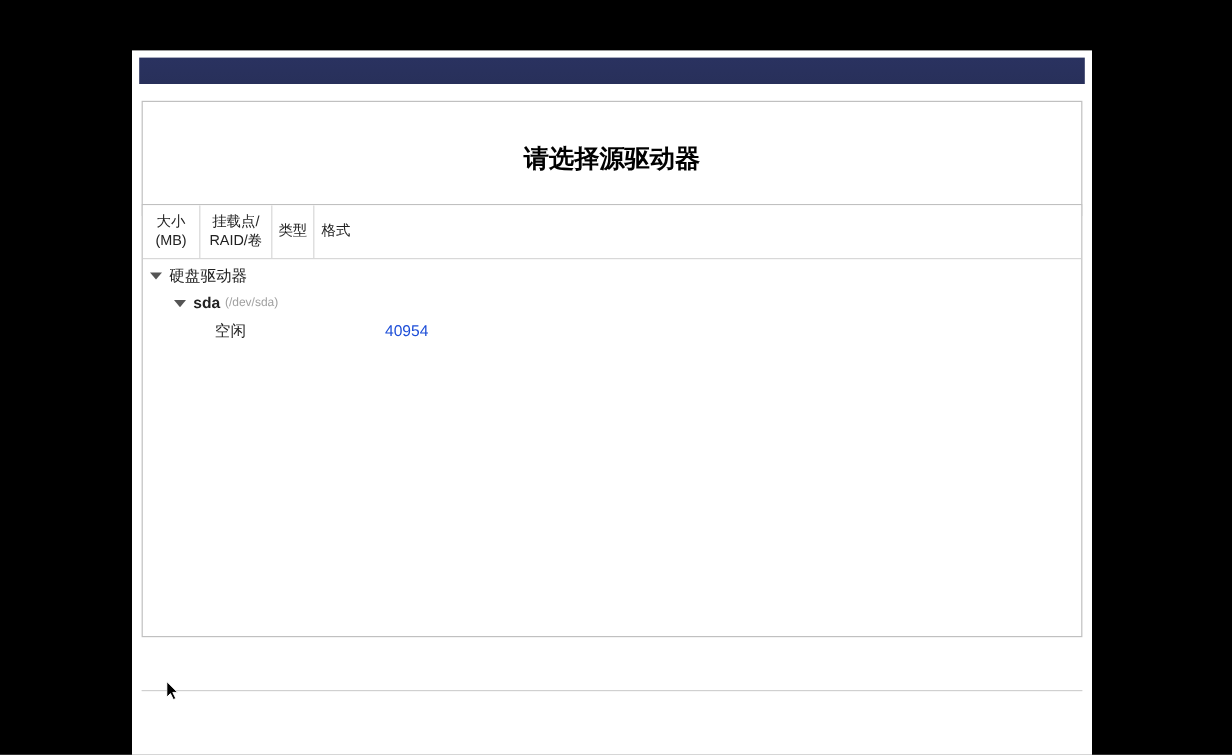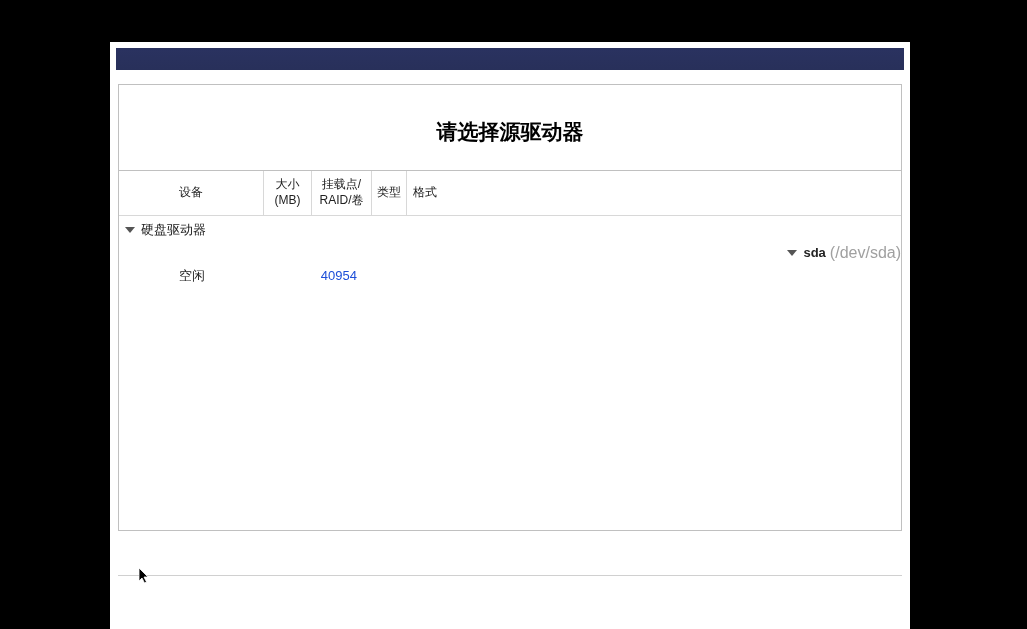--- a/index.html
+++ b/index.html
@@ -85,21 +85,21 @@
       padding-top: 2px;
     }
     .tree-row {
       display: flex;
       align-items: center;
       height: 23px;
       padding-left: 6px;
       font-size: 13px;
       color: #222;
     }
-    .tree-row.level-1 { padding-left: 26px; justify-content: flex-end; }
+    .tree-row.level-1 { padding-left: 26px; }
     .tree-row.level-2 { padding-left: 60px; }
     .expand-icon {
       width: 10px;
       height: 10px;
       display: inline-flex;
       align-items: center;
       justify-content: center;
       margin-right: 6px;
     }
     .triangle-down {
@@ -110,21 +110,21 @@
       border-top: 6px solid #555;
     }
     .device-name {
       flex: 0 0 auto;
     }
     .device-bold {
       font-weight: bold;
     }
     .device-path {
       color: #a0a0a0;
-      font-size: 16px;
+      font-size: 10px;
       margin-left: 4px;
     }
     .size-cell {
       text-align: right;
       color: #1d4ed8;
     }
     .row2-name { width: 80px; }
     .row2-size { width: 98px; text-align: right; }
     .toolbar-buttons {
       position: absolute;
@@ -240,23 +240,20 @@
 
 <div class="installer-window">
   <div class="header-band"></div>
 
   <div class="title-panel">
     <h1>请选择源驱动器</h1>
   </div>
 
   <div class="table-container">
     <div class="table-header">
-      <div class="th th-device">
-        <span>设备</span>
-      </div>
       <div class="th th-size">
         <span><span>大小</span><br><span>(MB)</span></span>
       </div>
       <div class="th th-mount">
         <span><span>挂载点/</span><br><span>RAID/卷</span></span>
       </div>
       <div class="th th-type">
         <span>类型</span>
       </div>
       <div class="th th-format">

